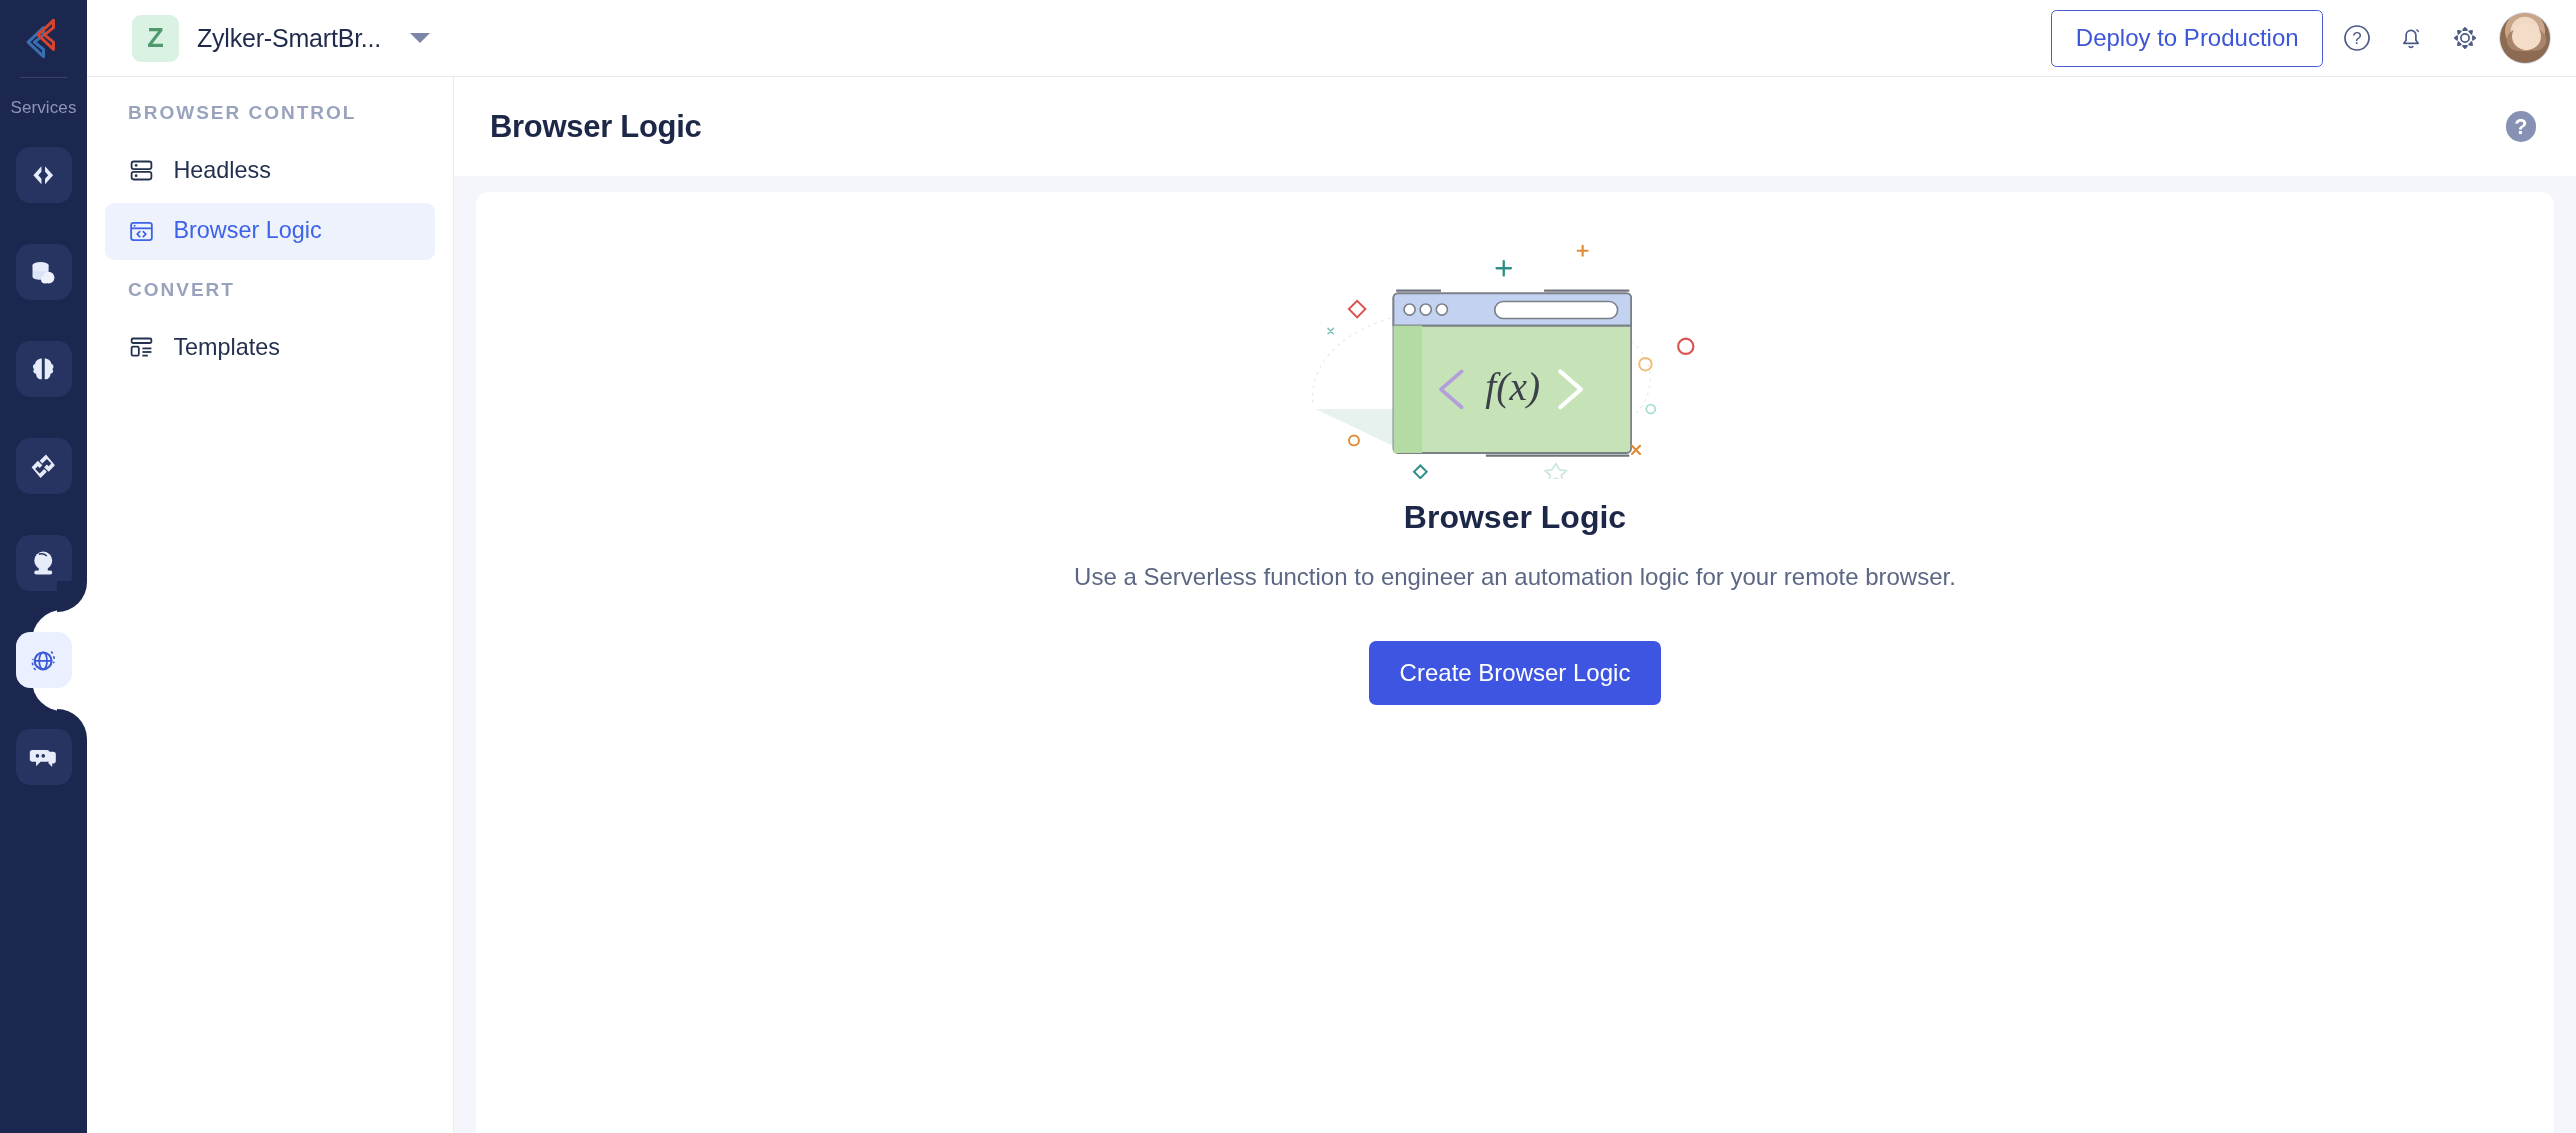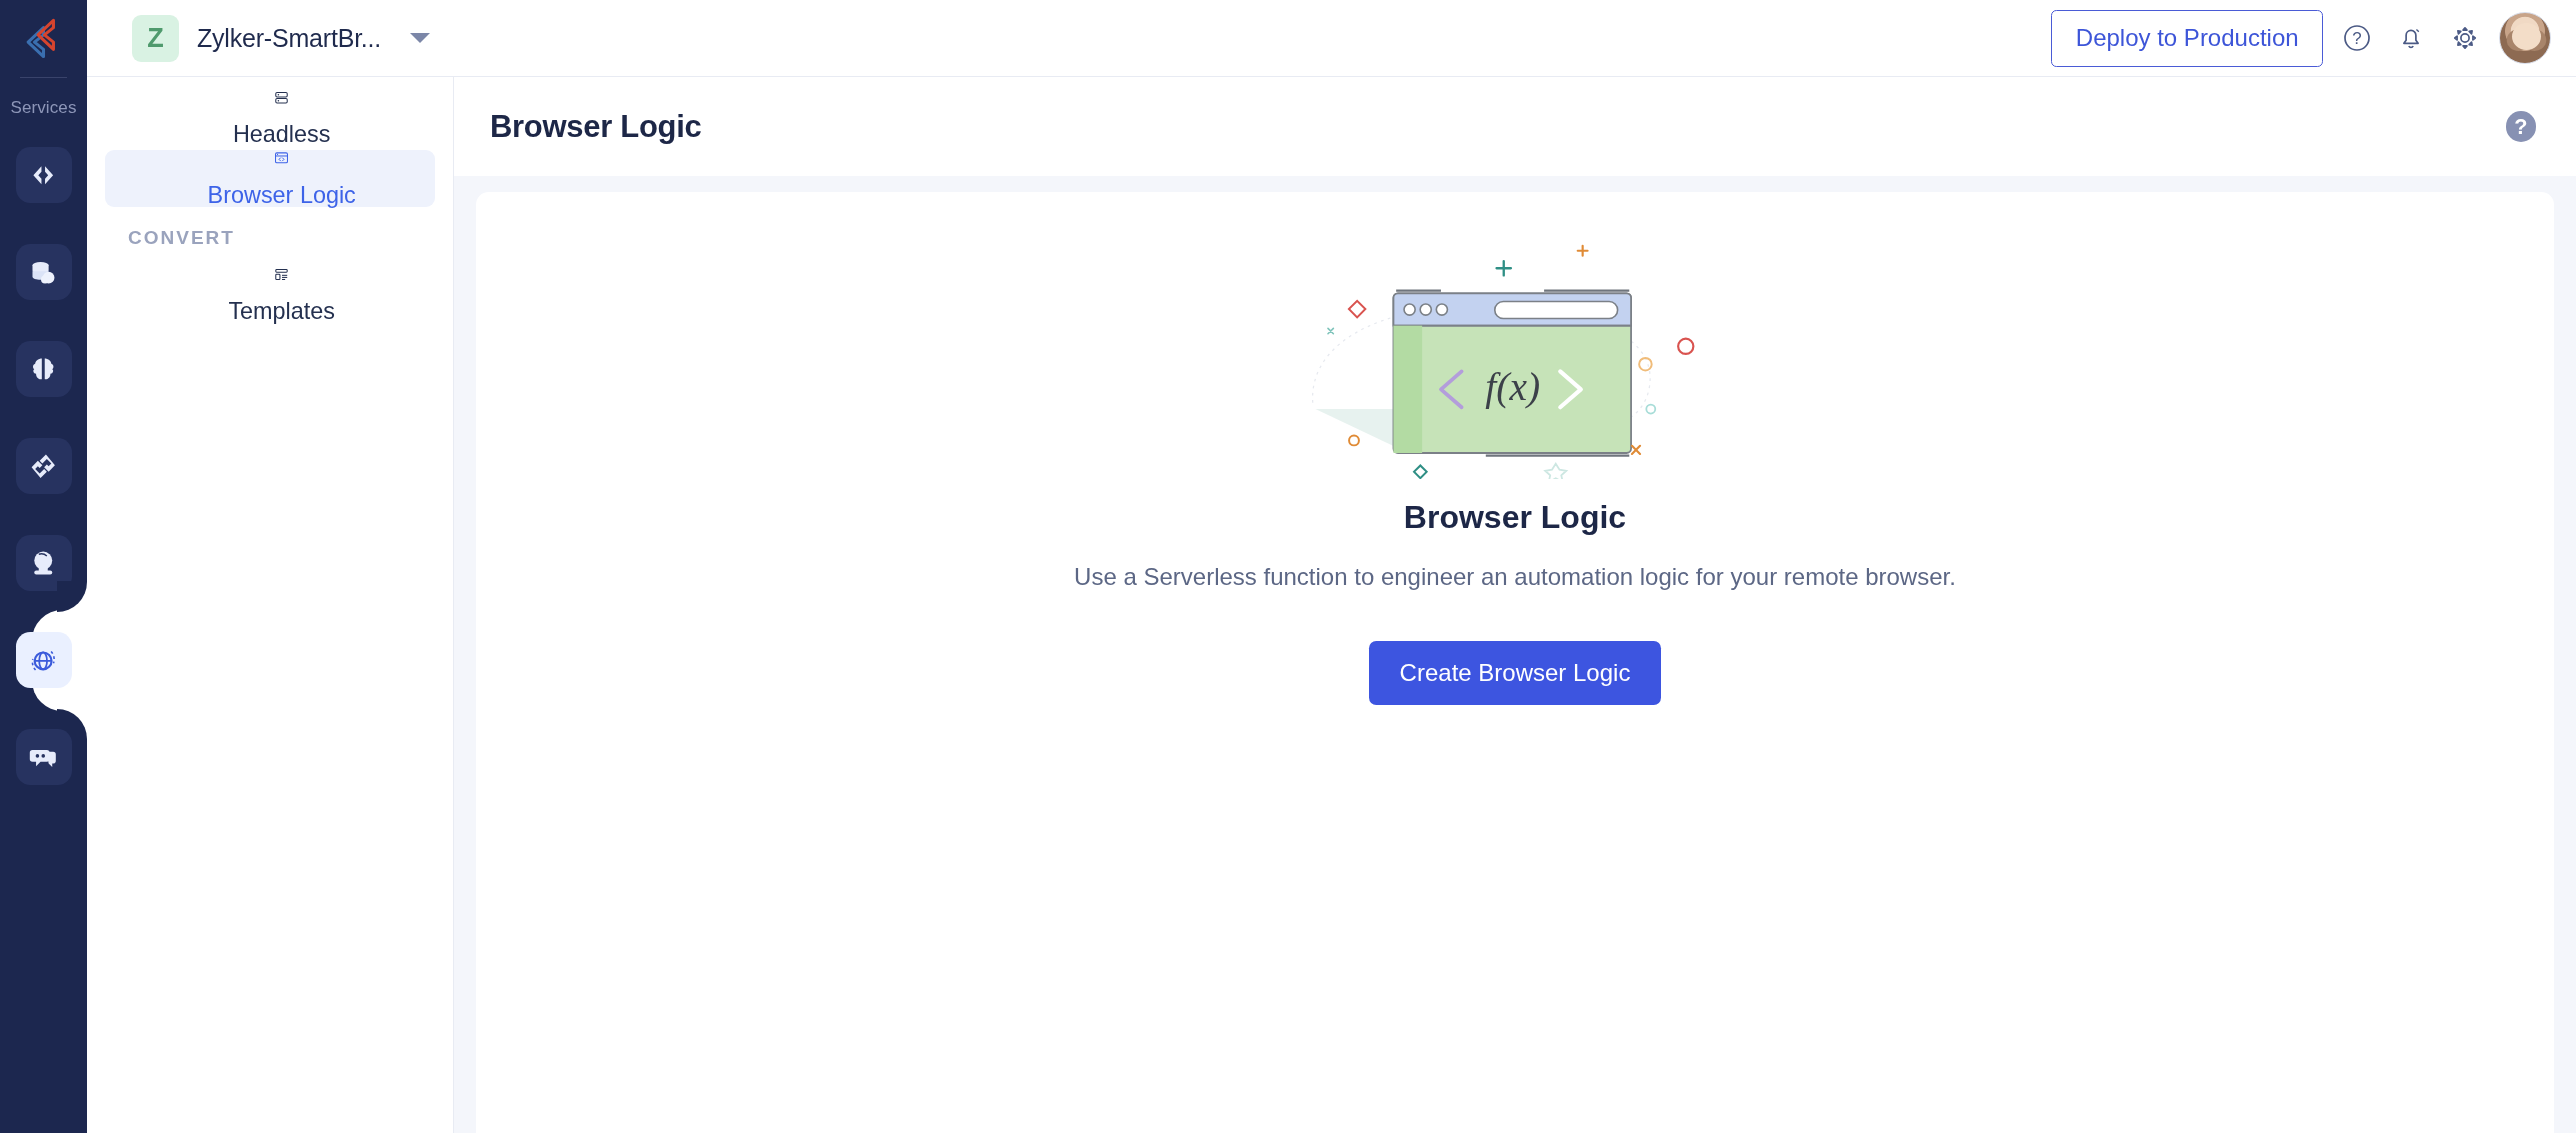--- a/index.html
+++ b/index.html
@@ -95,21 +95,21 @@
   }
   .brand { display: flex; align-items: center; gap: 14.4px; padding: 29px 0 32px 41px; }
   .brand-name { font-size: 29px; font-weight: 700; color: #3b5bdb; letter-spacing: -0.3px; }
   .nav-group-label {
     font-size: 19px; font-weight: 700; letter-spacing: 2px; color: #9aa3bd;
     padding: 16px 0 14.4px 41px;
   }
   .nav-item {
     display: flex; align-items: center; gap: 18px; height: 57px;
     margin: 3.6px 18px; padding-left: 23.4px; border-radius: 9px;
-    color: #24304f; font-size: 23.4px; cursor: pointer; flex-direction: column;
+    color: #24304f; font-size: 23.4px; cursor: pointer;
   }
   .nav-item.active { background: #eef2fc; color: #3d63e8; }
   .nav-item .nav-label { line-height: 1; }
 
   
   .content { flex: 1 1 auto; background: #f4f6fb; display: flex; flex-direction: column; }
   .content-head {
     height: 99px; background: #ffffff; display: flex; align-items: center;
     padding: 0 40px 0 36px;
   }
@@ -273,20 +273,21 @@
 
         <div class="avatar"></div>
       </div>
     </header>
 
     <div class="body">
 
       <nav class="sidebar">
 
 
+        <div class="nav-group-label">BROWSER CONTROL</div>
 
         <div class="nav-item">
           <svg width="27" height="27" viewBox="0 0 30 30">
             <rect x="4" y="5" width="22" height="8.5" rx="2.4" fill="none" stroke="#24304f" stroke-width="2"></rect>
             <rect x="4" y="16.5" width="22" height="8.5" rx="2.4" fill="none" stroke="#24304f" stroke-width="2"></rect>
             <circle cx="9" cy="9.3" r="1.5" fill="#24304f"></circle>
             <circle cx="9" cy="20.8" r="1.5" fill="#24304f"></circle>
           </svg>
           <span class="nav-label">Headless</span>
         </div>

